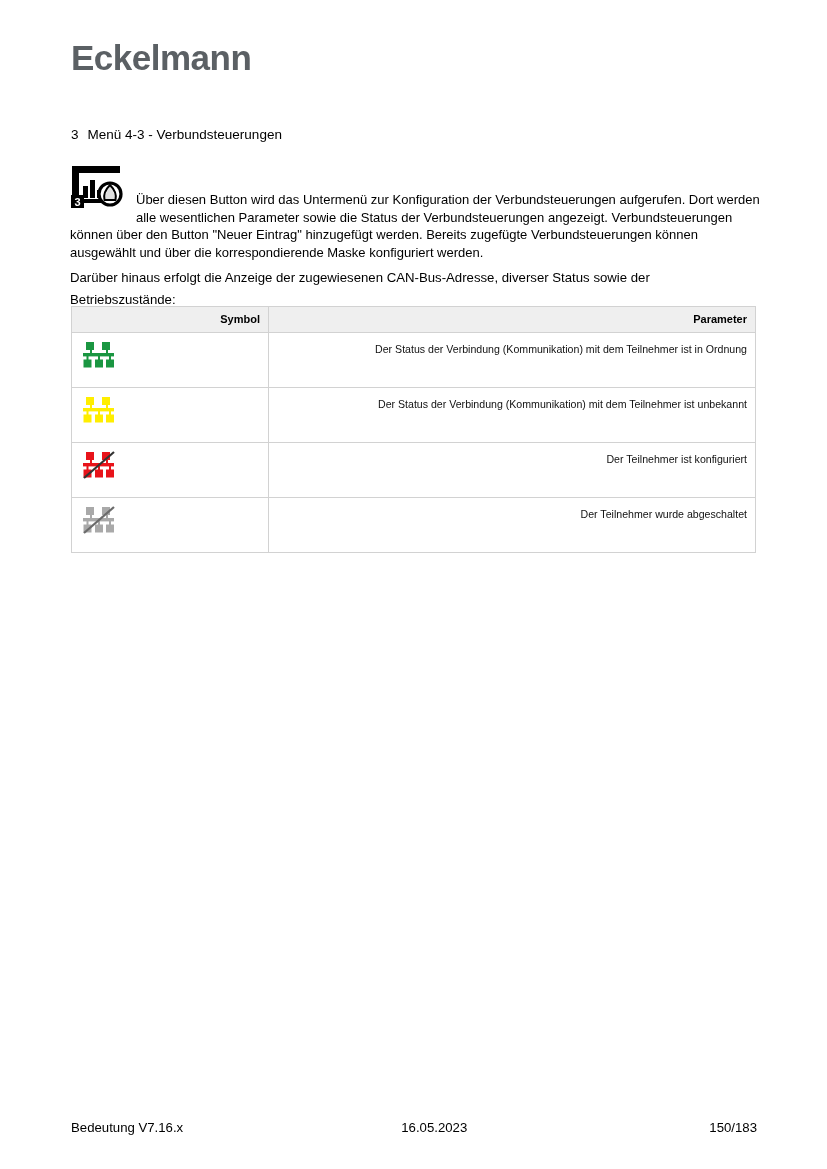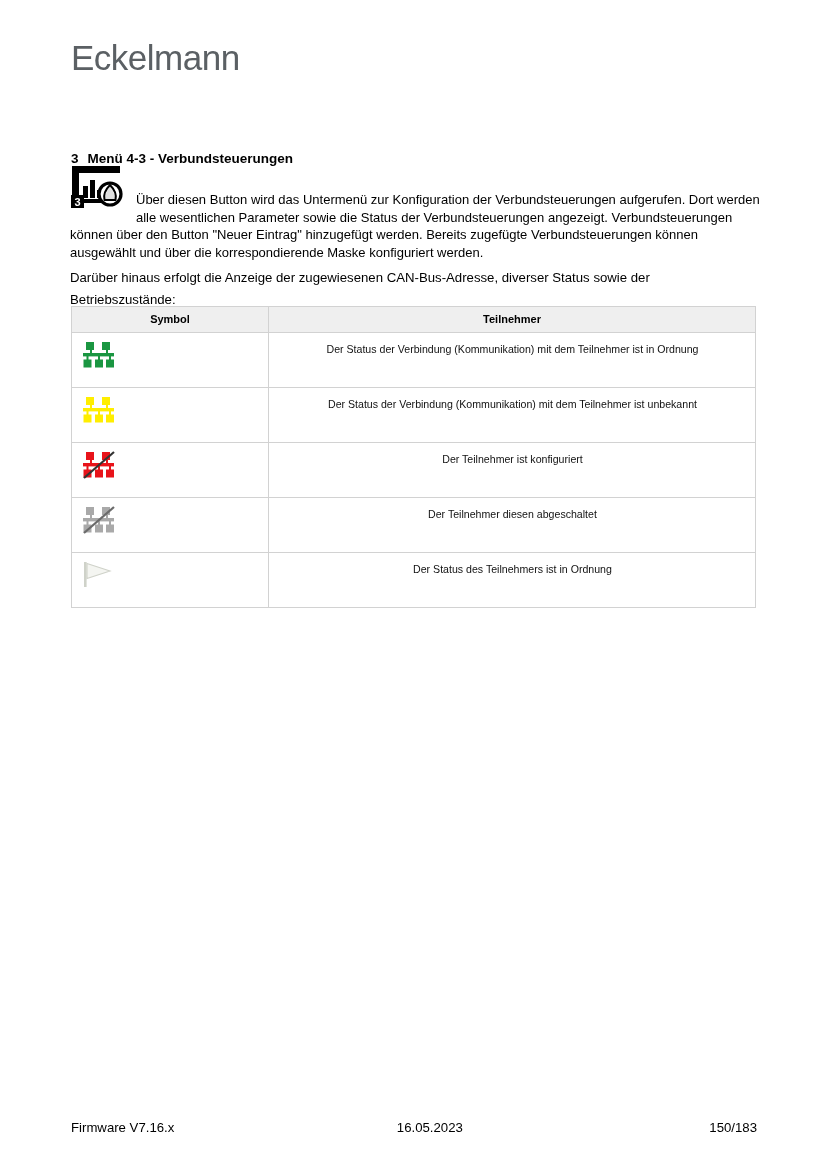--- a/index.html
+++ b/index.html
@@ -21,36 +21,35 @@
     inset: 0;
     background: #ffffff;
   }
 
   
   .logo {
     position: absolute;
     left: 71px;
     top: 38px;
     font-size: 35px;
-    font-weight: normal;
+    font-weight: bold;
     letter-spacing: -0.5px;
     color: #5b6064;
     font-family: "Liberation Sans", sans-serif;
   }
 
   
   .section-heading {
     position: absolute;
     left: 71px;
     top: 127px;
     font-size: 13.5px;
-    font-weight: bold;
+    font-weight: normal;
     color: #000;
     white-space: pre;
-    margin-top: 24px;
   }
   .section-heading .num { margin-right: 9px; }
 
   
   .intro-block {
     position: absolute;
     left: 70px;
     top: 163px;
     width: 690px;
   }
@@ -86,21 +85,21 @@
     left: 71px;
     top: 306px;
     width: 684px;
     border-collapse: collapse;
     table-layout: fixed;
   }
   .symbol-table th,
   .symbol-table td {
     border: 1px solid #d2d2d2;
     vertical-align: top;
-    text-align: center;
+    text-align: right;
   }
   .symbol-table th {
     background: #efefef;
     font-size: 11px;
     font-weight: bold;
     padding: 6px 8px 7px 8px;
     color: #000;
   }
   .symbol-table col.c1 { width: 197px; }
   .symbol-table col.c2 { width: 487px; }
@@ -168,21 +167,21 @@
   <div class="para2">Darüber hinaus erfolgt die Anzeige der zugewiesenen CAN-Bus-Adresse, diverser Status sowie der Betriebszustände:</div>
 
   <table class="symbol-table">
     <colgroup>
         <col class="c1">
         <col class="c2">
       </colgroup>
     <thead>
       <tr>
         <th>Symbol</th>
-        <th>Teilnehmer</th>
+        <th>Parameter</th>
       </tr>
     </thead>
     <tbody>
 
       <tr>
         <td class="sym">
           <span class="sym-wrap">
             <svg width="34" height="28" viewBox="0 0 34 28" xmlns="http://www.w3.org/2000/svg">
               <g fill="#1a9641">
                 <rect x="4" y="1" width="8" height="8"></rect>
@@ -264,37 +263,26 @@
                 <rect x="16" y="15" width="2" height="4"></rect>
                 <rect x="27" y="15" width="2" height="4"></rect>
                 <rect x="1.5" y="18.5" width="8" height="8"></rect>
                 <rect x="13" y="18.5" width="8" height="8"></rect>
                 <rect x="24" y="18.5" width="8" height="8"></rect>
               </g>
               <line x1="2" y1="27" x2="32" y2="1" stroke="#6b6b6b" stroke-width="2.2"></line>
             </svg>
           </span>
         </td>
-        <td class="mean">Der Teilnehmer diesen abgeschaltet</td>
-      </tr>
-
-      <tr>
-        <td class="sym">
-          <span class="sym-wrap">
-            <svg width="34" height="28" viewBox="0 0 34 28" xmlns="http://www.w3.org/2000/svg">
-              <rect x="2" y="1" width="2.6" height="25" fill="#cfd2c9"></rect>
-              <path d="M5 2.5 L28 10 L5 17.5 Z" fill="#f4f5f1" stroke="#cfd2c9" stroke-width="1.1"></path>
-            </svg>
-          </span>
-        </td>
-        <td class="mean">Der Status des Teilnehmers ist in Ordnung</td>
-      </tr>
+        <td class="mean">Der Teilnehmer wurde abgeschaltet</td>
+      </tr>
+
 
     </tbody>
   </table>
 
   <div class="footer">
-    <span class="left">Firmware V7.16.x</span>
+    <span class="left">Bedeutung V7.16.x</span>
     <span class="mid">16.05.2023</span>
     <span class="right">150/183</span>
   </div>
 
 </div>
 
 </body></html>

